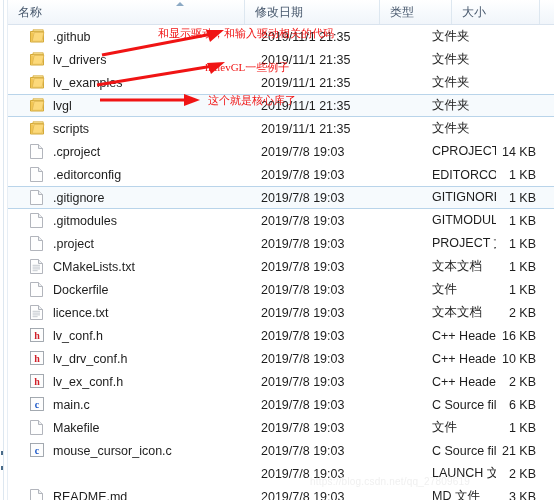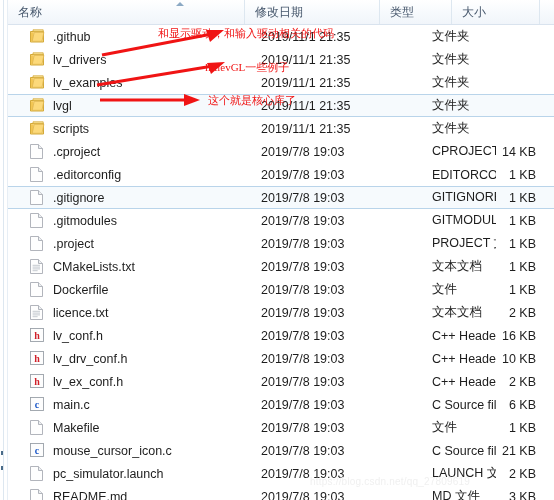--- a/index.html
+++ b/index.html
@@ -476,29 +476,20 @@
               <text x="7" y="10.6" font-family="Liberation Serif, serif" font-size="10" font-weight="bold" fill="#1a57c8" text-anchor="middle">c</text>
             </svg>
           </span>
           <span class="nm">mouse_cursor_icon.c</span>
         </div>
         <div class="c-date">2019/7/8 19:03</div>
         <div class="c-type">C Source file</div>
         <div class="c-size">21 KB</div>
       </div>
       <div class="row">
-        <div class="c-name">
-          <span class="icon">
-            <svg width="13" height="15" viewBox="0 0 13 15">
-              <path d="M0.5 0.5 L8.5 0.5 L12.5 4.5 L12.5 14.5 L0.5 14.5 Z" fill="#fefefe" stroke="#a9adb4" stroke-width="0.9"></path>
-              <path d="M8.5 0.6 L8.5 4.5 L12.4 4.5" fill="#eef0f2" stroke="#a9adb4" stroke-width="0.9"></path>
-            </svg>
-          </span>
-          <span class="nm">pc_simulator.launch</span>
-        </div>
         <div class="c-date">2019/7/8 19:03</div>
         <div class="c-type">LAUNCH 文件</div>
         <div class="c-size">2 KB</div>
       </div>
       <div class="row">
         <div class="c-name">
           <span class="icon">
             <svg width="13" height="15" viewBox="0 0 13 15">
               <path d="M0.5 0.5 L8.5 0.5 L12.5 4.5 L12.5 14.5 L0.5 14.5 Z" fill="#fefefe" stroke="#a9adb4" stroke-width="0.9"></path>
               <path d="M8.5 0.6 L8.5 4.5 L12.4 4.5" fill="#eef0f2" stroke="#a9adb4" stroke-width="0.9"></path>

